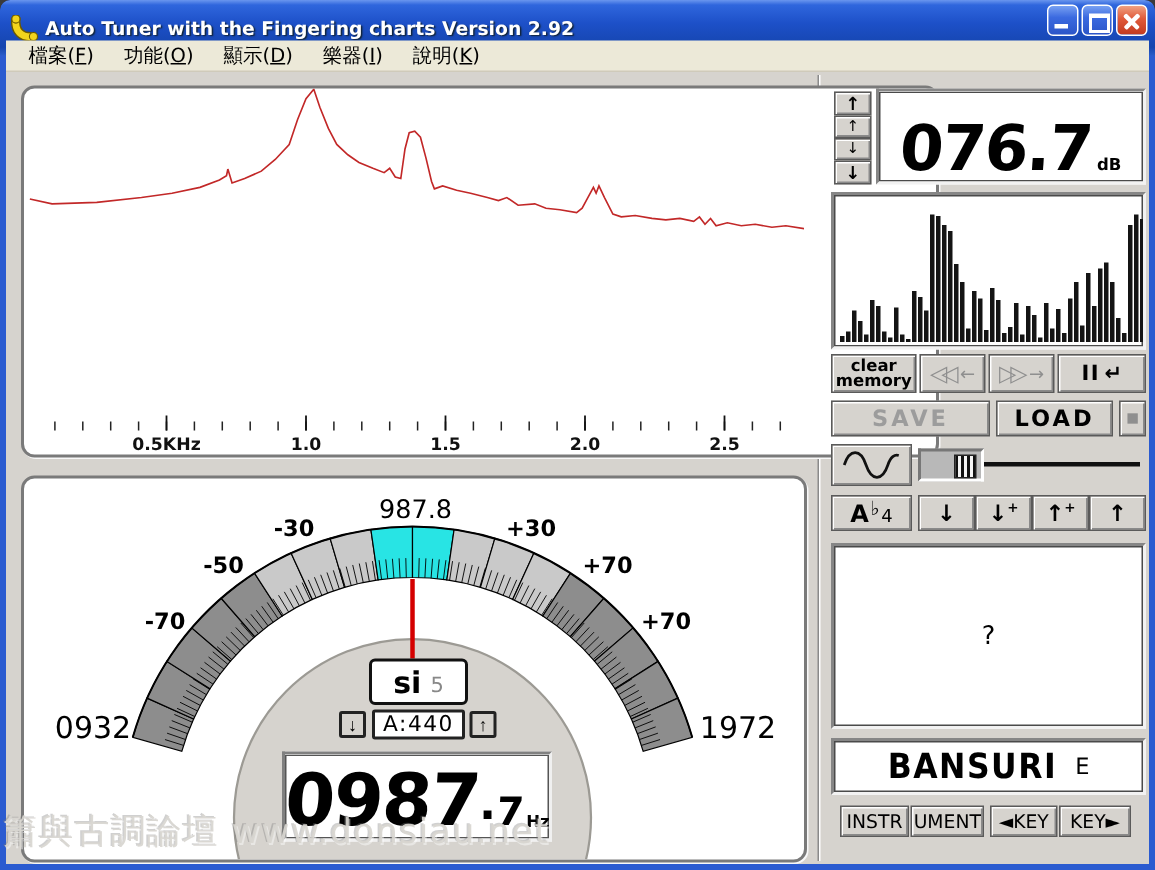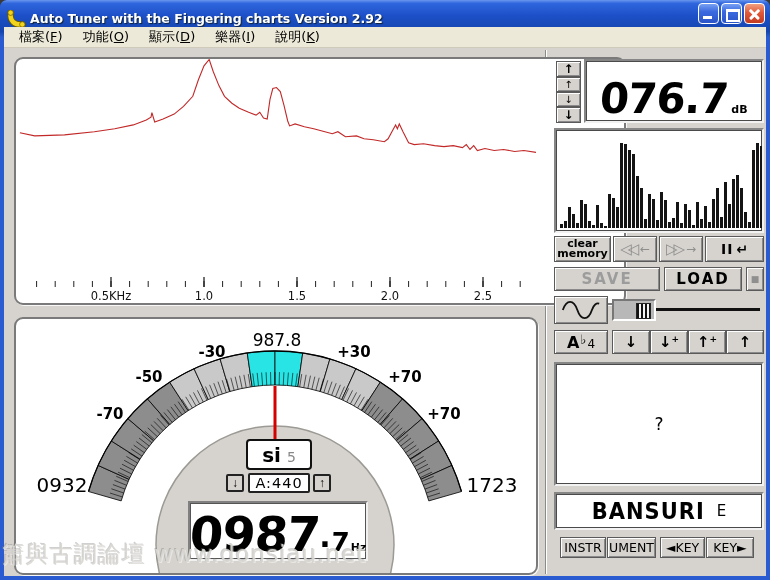--- a/index.html
+++ b/index.html
@@ -25,21 +25,21 @@
   .winbtn.close::before{transform:rotate(45deg);}
   .winbtn.close::after{transform:rotate(-45deg);}
   
   .menubar{position:absolute;left:4px;top:27px;width:762px;height:21px;background:#ece9d8;
     display:flex;align-items:center;padding-left:6px;gap:2px;border-bottom:1px solid #cfcaba;font-size:13px;}
   .menu-item{padding:1px 9px;cursor:default;}
   
   .client{position:absolute;left:4px;top:48px;width:762px;height:528px;background:#d6d3ce;}
   .divider{position:absolute;left:541px;top:2px;width:2px;height:524px;border-left:1px solid #8a8a8a;border-right:1px solid #fff;}
   .roundbox{position:absolute;background:#fff;border:2px solid #7a7a7a;border-radius:9px;box-shadow:1px 1px 0 #f8f8f8;}
-  .chart-box{left:10px;top:9px;width:612px;height:248px;overflow:hidden;}
+  .chart-box{left:10px;top:9px;width:612px;height:248px;overflow:hidden;font-weight:bold;}
   .gauge-box{left:10px;top:269px;width:524px;height:258px;overflow:hidden;}
   .gauge-box svg,.chart-box svg{position:absolute;left:0;top:0;}
   
   .g-label{position:absolute;transform:translate(-50%,-50%);white-space:nowrap;}
   .freq-top{font-size:17px;}
   .cents{font-size:15px;font-weight:bold;}
   .range-num{font-size:20px;font-weight:500;}
   .si-box{position:absolute;left:230px;top:120px;width:66px;height:31px;background:#fff;border:2px solid #111;border-radius:4px;
     display:flex;align-items:center;justify-content:center;gap:6px;}
   .si-note{font-size:20px;font-weight:bold;}
@@ -295,26 +295,26 @@
           <line x1="407.43296001232545" y1="166.27013827255763" x2="419.4931380133269" y2="161.41708700720292" stroke="#000" stroke-width="0.6"></line>
           <line x1="408.92614590487744" y1="170.12379062508444" x2="421.10764525964873" y2="165.58384861337254" stroke="#000" stroke-width="0.6"></line>
           <line x1="410.31930153809867" y1="174.01472341112375" x2="422.6139947880692" y2="169.79091968827754" stroke="#000" stroke-width="0.6"></line>
           <line x1="411.6114974028736" y1="177.94034061239415" x2="424.01118156685715" y2="174.03549328715118" stroke="#000" stroke-width="0.6"></line>
           <path d="M72.51523098796613,172.52635297150215 A194 194 0 0 1 445.4847690120339,172.52635297150215" fill="none" stroke="#000" stroke-width="1.3"></path>
           <line x1="259" y1="67" x2="259" y2="120" stroke="#d40000" stroke-width="3"></line>
         </svg>
       <div class="g-label freq-top" style="left:261px;top:21px;">987.8</div>
       <div class="g-label cents" style="left:94px;top:95px;">-70</div>
       <div class="g-label cents" style="left:133px;top:58px;">-50</div>
-      <div class="g-label cents" style="left:196px;top:33px;">-30</div>
+      <div class="g-label cents" style="left:180px;top:33px;">-30</div>
       <div class="g-label cents" style="left:338px;top:33px;">+30</div>
       <div class="g-label cents" style="left:389px;top:58px;">+70</div>
       <div class="g-label cents" style="left:428px;top:95px;">+70</div>
       <div class="g-label range-num" style="left:46px;top:166px;">0932</div>
-      <div class="g-label range-num" style="left:476px;top:166px;">1723</div>
+      <div class="g-label range-num" style="left:476px;top:166px;">1972</div>
       <div class="si-box">
         <span class="si-note">si</span>
         <span class="si-oct">5</span>
       </div>
       <div class="ref-row">
         <button class="ref-btn" style="left:210px;top:1px;">↓</button>
         <div class="ref-box">A:440</div>
         <button class="ref-btn" style="left:297px;top:1px;">↑</button>
       </div>
       <div class="hz-display">

